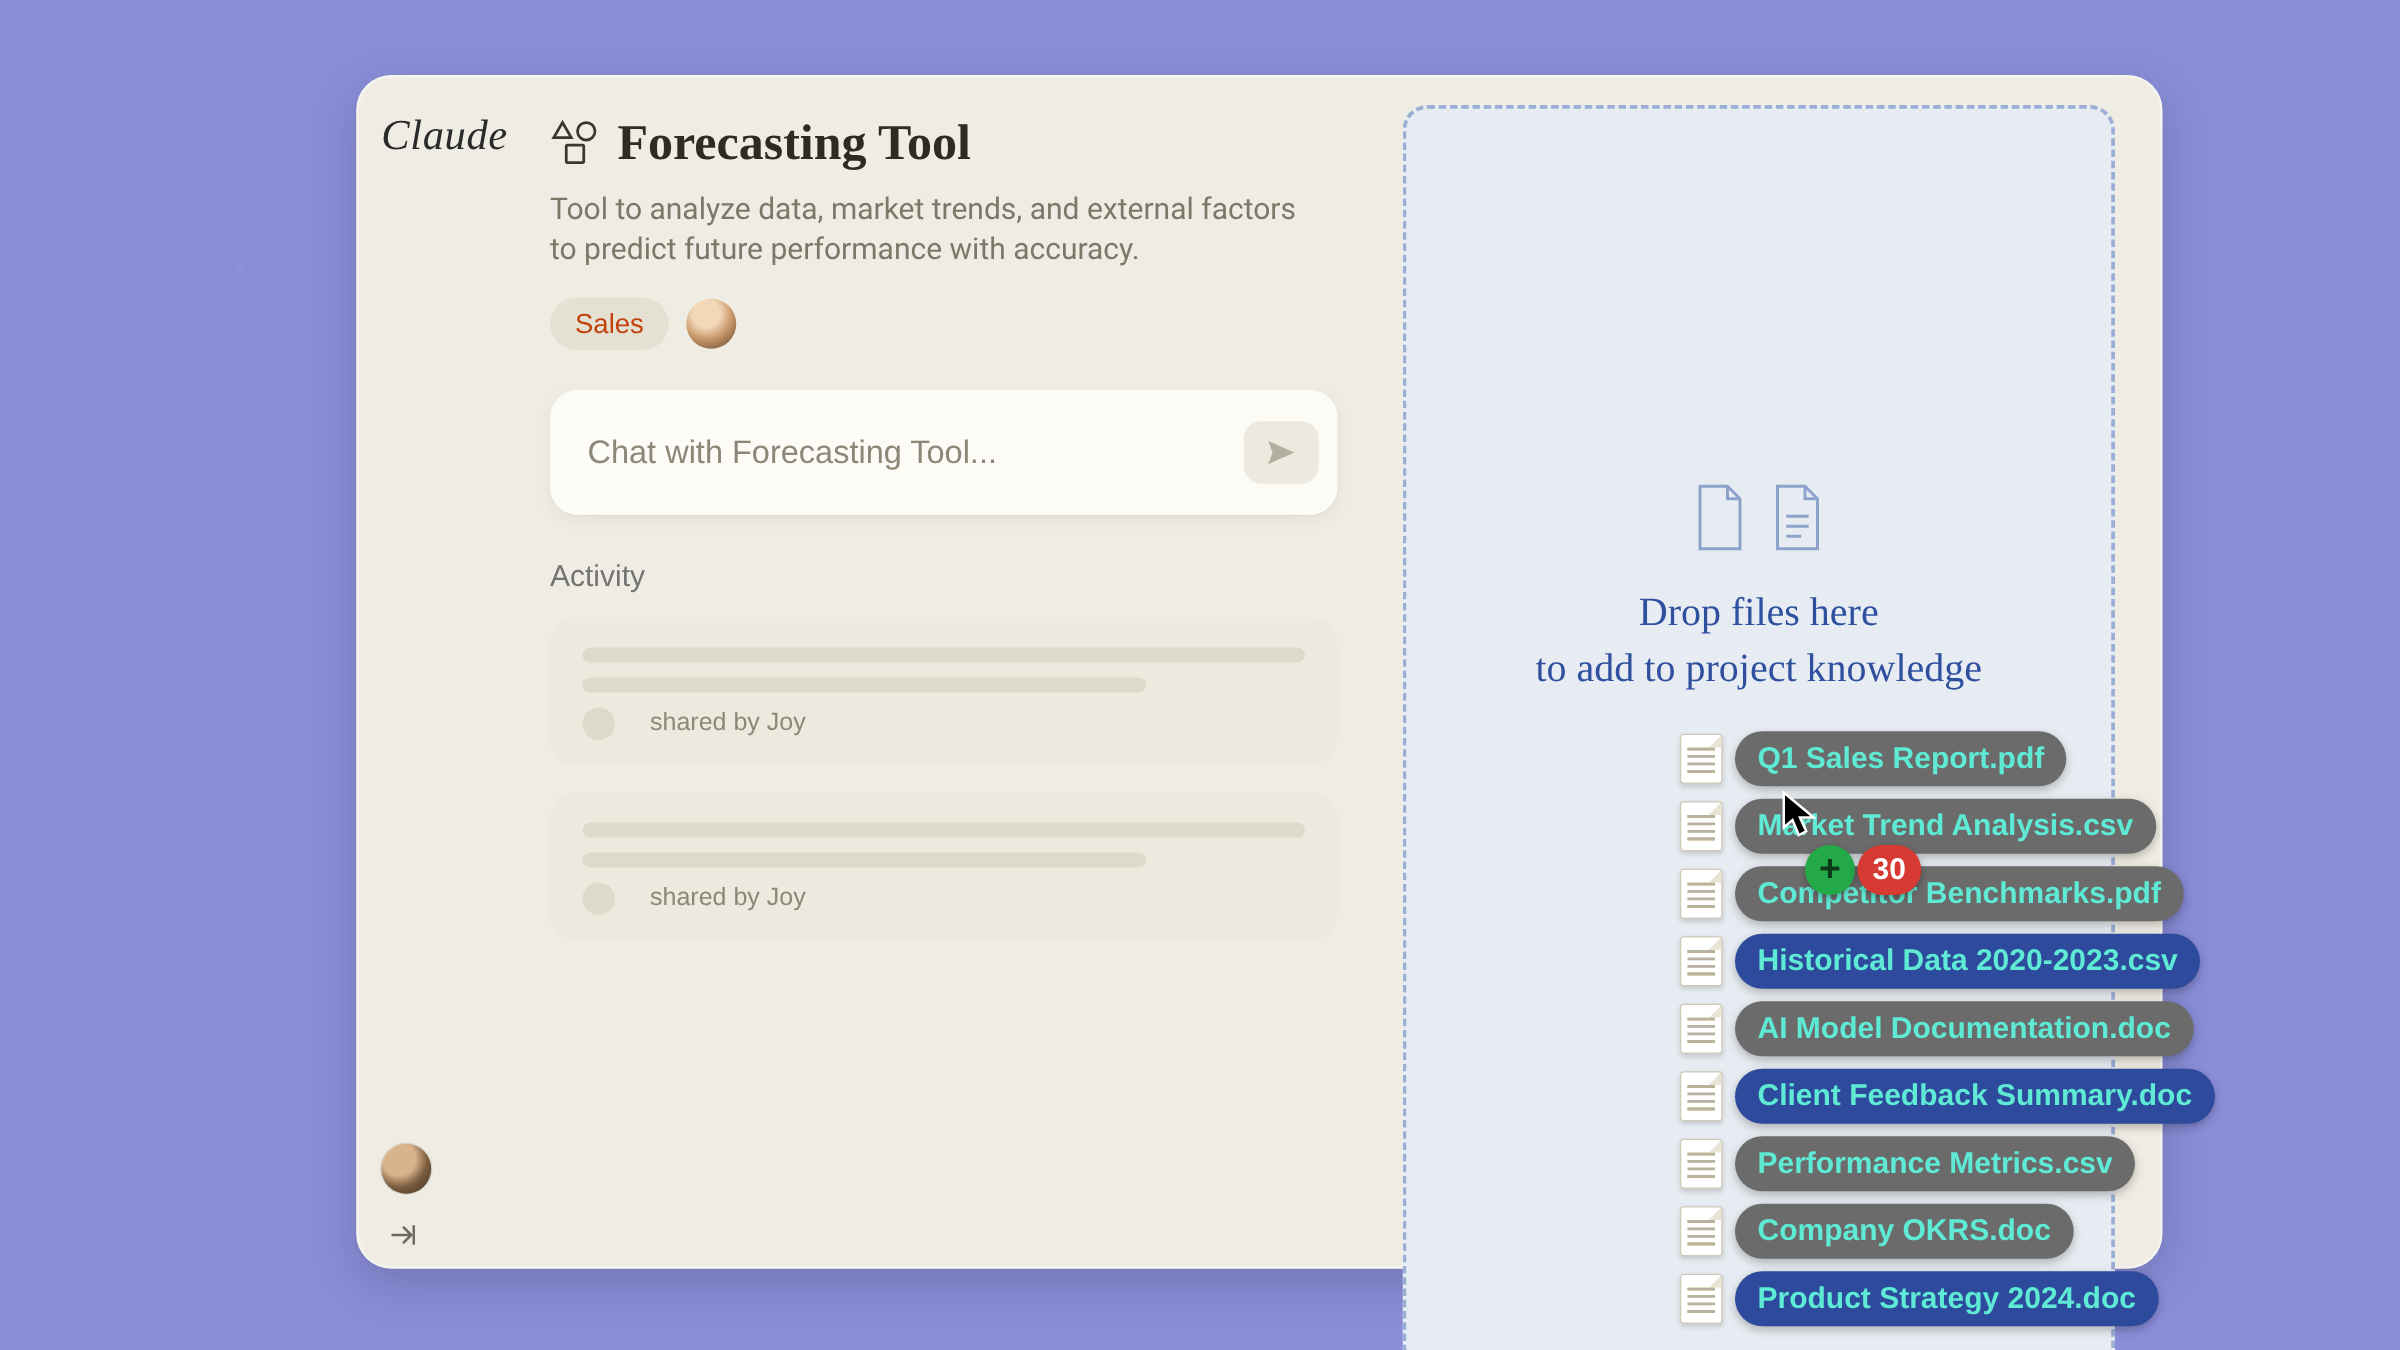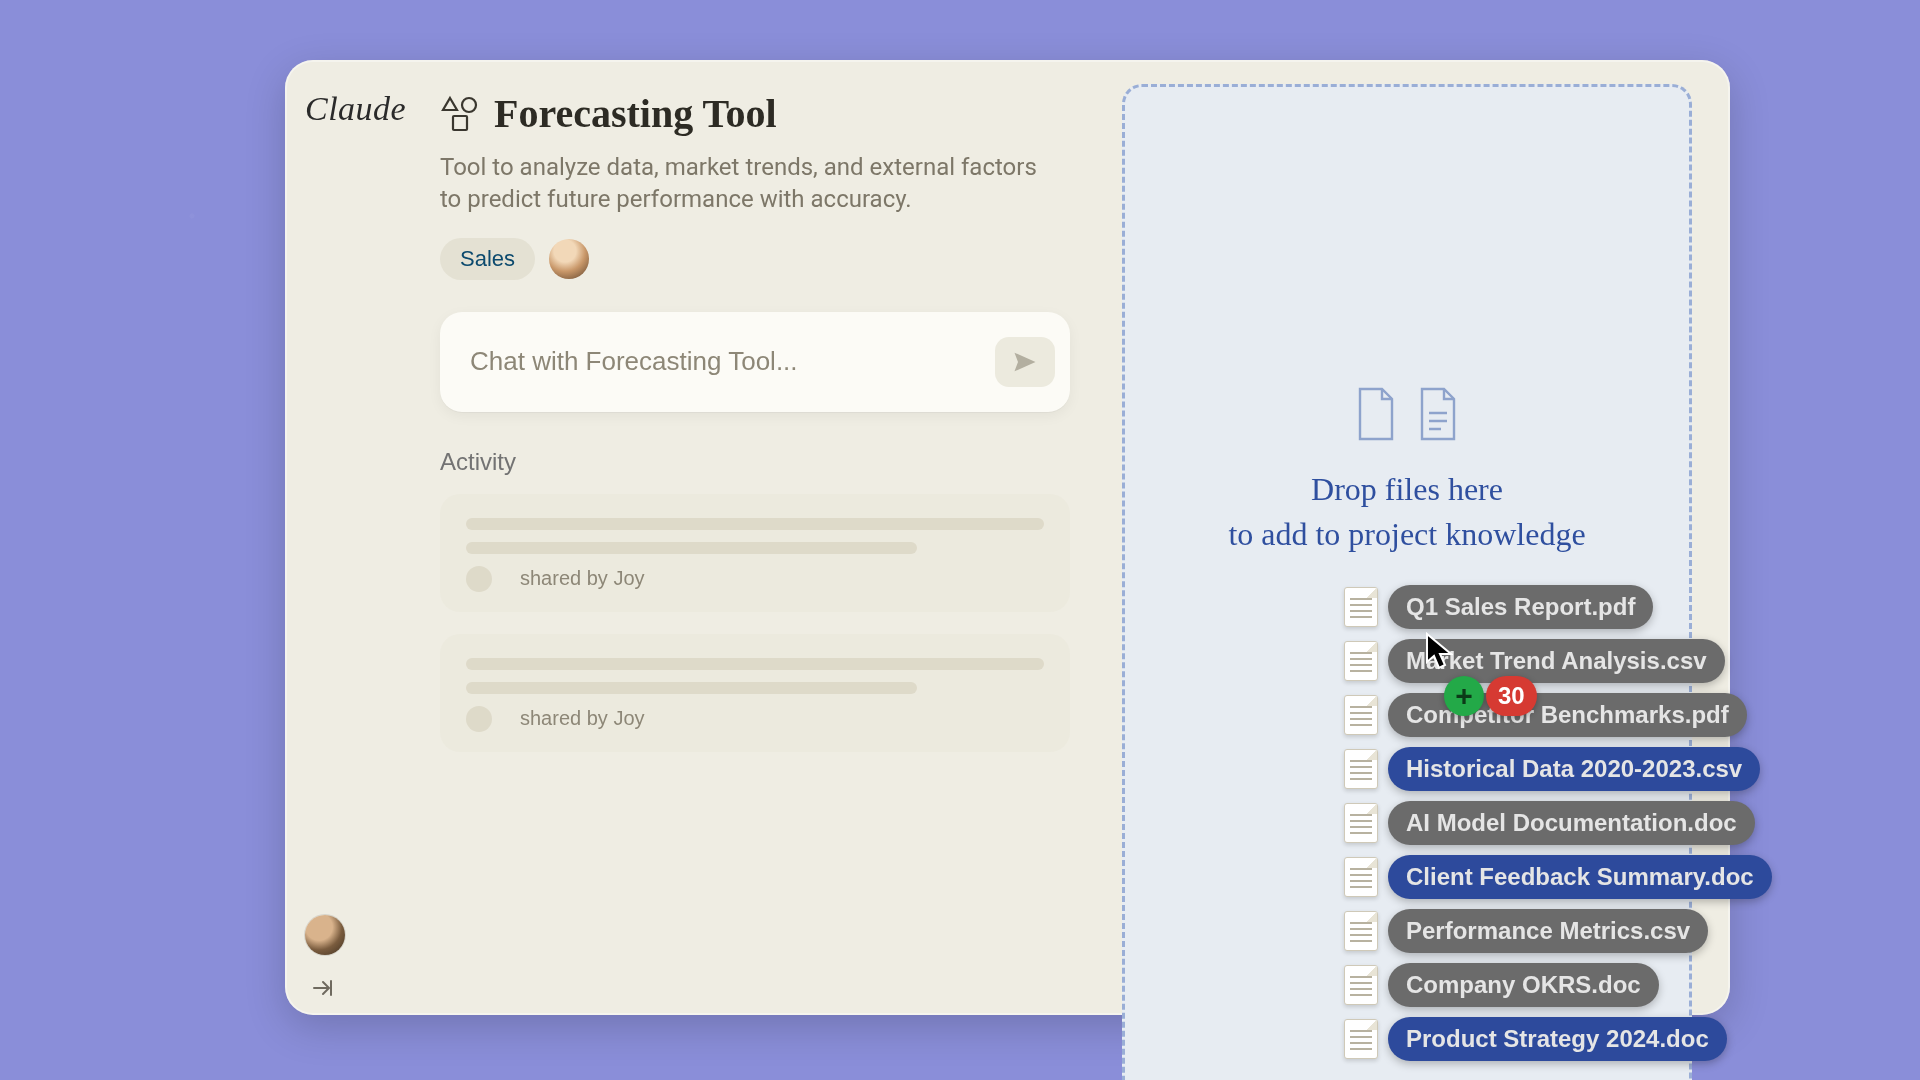--- a/index.html
+++ b/index.html
@@ -80,21 +80,21 @@
     max-width: 600px;
   }
 
   .tag-row { display: flex; align-items: center; gap: 14px; margin-bottom: 32px; }
   .tag {
     background: #e4e1d3;
     padding: 8px 20px;
     border-radius: 22px;
     font-family: ui-sans-serif, -apple-system, sans-serif;
     font-size: 22px;
-    color: #0c4a6e;
+    color: #c2410c;
   }
   .tag-avatar {
     width: 40px; height: 40px; border-radius: 50%;
     background: radial-gradient(circle at 40% 30%, #f2d8b8 0 30%, #c9986a 55%, #5a3f28 100%);
   }
 
   .chat-box {
     background: #fcfbf6;
     border-radius: 22px;
     height: 100px;
@@ -193,21 +193,21 @@
   }
   .file-glyph::after {
     content: "";
     position: absolute; left: 5px; right: 5px; top: 10px; bottom: 6px;
     background:
       linear-gradient(#b8b2a0 0 2px, transparent 2px) 0 0/100% 6px,
       linear-gradient(#cfae4f 0 2px, transparent 2px) 0 0/100% 18px;
   }
   .file-pill {
     background: #6b6b6b;
-    color: #e5e5e5;
+    color: #5eead4;
     font-family: ui-sans-serif, -apple-system, sans-serif;
     font-weight: 600;
     font-size: 24px;
     padding: 8px 18px;
     border-radius: 24px;
     white-space: nowrap;
     box-shadow: 0 3px 8px rgba(0,0,0,0.25);
   }
   .file-pill.blue { background: #2d4a9c; }
 

